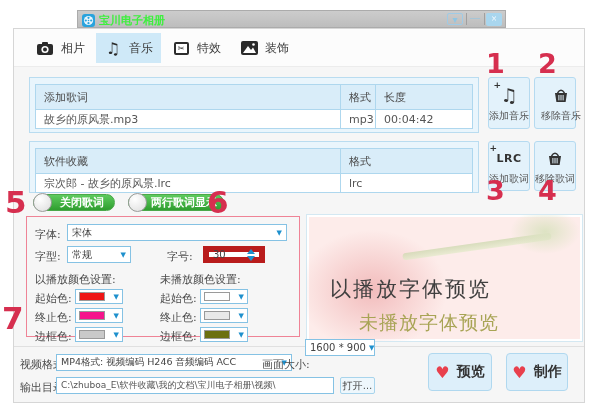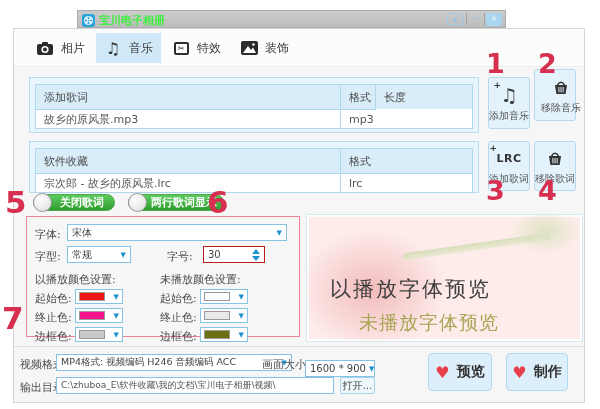--- a/index.html
+++ b/index.html
@@ -57,21 +57,21 @@
   .toggle .knob { position:absolute; left:-1px; top:-2px; width:19px; height:19px; border-radius:50%;
     background:radial-gradient(circle at 35% 30%, #ffffff, #dcdcdc); border:1px solid #9c9c9c; }
   .toggle .tlbl { font-size:11px; font-weight:bold; color:#fff; margin-left:16px; white-space:nowrap; }
 
   
   .fontpanel { position:absolute; left:12px; top:187px; width:274px; height:121px; border:1px solid #ef8396; }
   .flabel { position:absolute; font-size:11px; color:#4a4a4a; white-space:nowrap; }
   .dd { position:absolute; height:17px; background:#fff; border:1px solid #85c2e4; display:flex; align-items:center;
     justify-content:space-between; padding:0 4px; font-size:10px; color:#444; cursor:pointer; overflow:hidden; white-space:nowrap; }
   .dd-arrow { font-size:7px; color:#1e90cd; flex:none; margin-left:3px; }
-  .spin { position:absolute; height:17px; background:#fff; border:1px solid #b91c1c; display:flex; align-items:center;
+  .spin { position:absolute; height:17px; background:#fff; border:6px solid #b91c1c; display:flex; align-items:center;
     justify-content:space-between; padding:0 4px; font-size:10px; color:#444; }
   .spin-arrows { display:flex; flex-direction:column; gap:2px; cursor:pointer; }
   .tri-up { width:0; height:0; border-left:4px solid transparent; border-right:4px solid transparent; border-bottom:5px solid #1e90cd; }
   .tri-dn { width:0; height:0; border-left:4px solid transparent; border-right:4px solid transparent; border-top:5px solid #1e90cd; }
   .swdd { position:absolute; width:48px; height:15px; background:#fff; border:1px solid #85c2e4; display:flex;
     align-items:center; justify-content:space-between; padding:0 3px; cursor:pointer; }
   .sw { width:26px; height:9px; border:1px solid #999; }
 
   
   .preview { position:absolute; left:292px; top:185px; width:277px; height:128px; background:#fdecea;
@@ -165,20 +165,21 @@
     <div class="filepanel" style="left:15px; top:48px; width:450px; height:56px;">
       <div class="ftable">
         <div class="frow fhead">
           <div class="fcell" style="width:305px">添加歌词</div>
           <div class="fcell" style="width:35px">格式</div>
           <div class="fcell" style="flex:1">长度</div>
         </div>
         <div class="frow fdata">
           <div class="fcell" style="width:305px">故乡的原风景.mp3</div>
           <div class="fcell" style="width:35px">mp3</div>
+          <div class="fcell" style="flex:1">00:04:42</div>
         </div>
       </div>
     </div>
 
     <div class="filepanel" style="left:15px; top:112px; width:450px; height:52px;">
       <div class="ftable">
         <div class="frow fhead">
           <div class="fcell" style="width:305px">软件收藏</div>
           <div class="fcell" style="flex:1">格式</div>
         </div>
@@ -189,21 +190,21 @@
       </div>
     </div>
 
     <div class="sbtn" style="left:474px; top:48px;">
       <span class="ic">
         <span class="note-glyph">♫</span>
         <span class="plus-mini">+</span>
       </span>
       <span class="lbl">添加音乐</span>
     </div>
-    <div class="sbtn" style="left:520px; top:40px;padding-left:12px;">
+    <div class="sbtn" style="left:520px; top:48px;padding-left:12px;">
       <span class="ic">
         <svg width="18" height="17" viewBox="0 0 18 17">
             <path d="M5.5 6 Q9 0.5 12.5 6" fill="none" stroke="#333" stroke-width="1.4"></path>
             <path d="M3 6 L15 6 L13.6 15 L4.4 15 Z" fill="#333"></path>
             <rect x="6.4" y="8" width="1" height="5.4" fill="#e3f2fb"></rect>
             <rect x="8.5" y="8" width="1" height="5.4" fill="#e3f2fb"></rect>
             <rect x="10.6" y="8" width="1" height="5.4" fill="#e3f2fb"></rect>
           </svg>
       </span>
       <span class="lbl">移除音乐</span>
@@ -304,21 +305,21 @@
     </div>
 
     <div class="bottom-sep"></div>
 
     <span class="flabel" style="left:6px; top:328px;">视频格式:</span>
     <div class="dd" style="left:42px; top:325px; width:236px; font-size:9.5px;">
       <span style="overflow:hidden;">MP4格式: 视频编码 H246 音频编码 ACC</span>
       <span class="dd-arrow">▼</span>
     </div>
     <span class="flabel" style="left:248px; top:328px;">画面大小:</span>
-    <div class="dd" style="left:291px; top:331px; width:70px;">
+    <div class="dd" style="left:291px; top:310px; width:70px;">
       <span>1600 * 900</span>
       <span class="dd-arrow">▼</span>
     </div>
 
     <span class="flabel" style="left:6px; top:351px;">输出目录:</span>
     <input class="outp" style="left: 42px; top: 348px; width: 278px;" value="C:\zhuboa_E\软件收藏\我的文档\宝川电子相册\视频\">
     <button class="openbtn" style="left:326px; top:348px; width:35px;">打开…</button>
 
     <div class="actbtn" style="left:414px; top:324px; width:64px;">
       <span class="hrt">♥</span>

